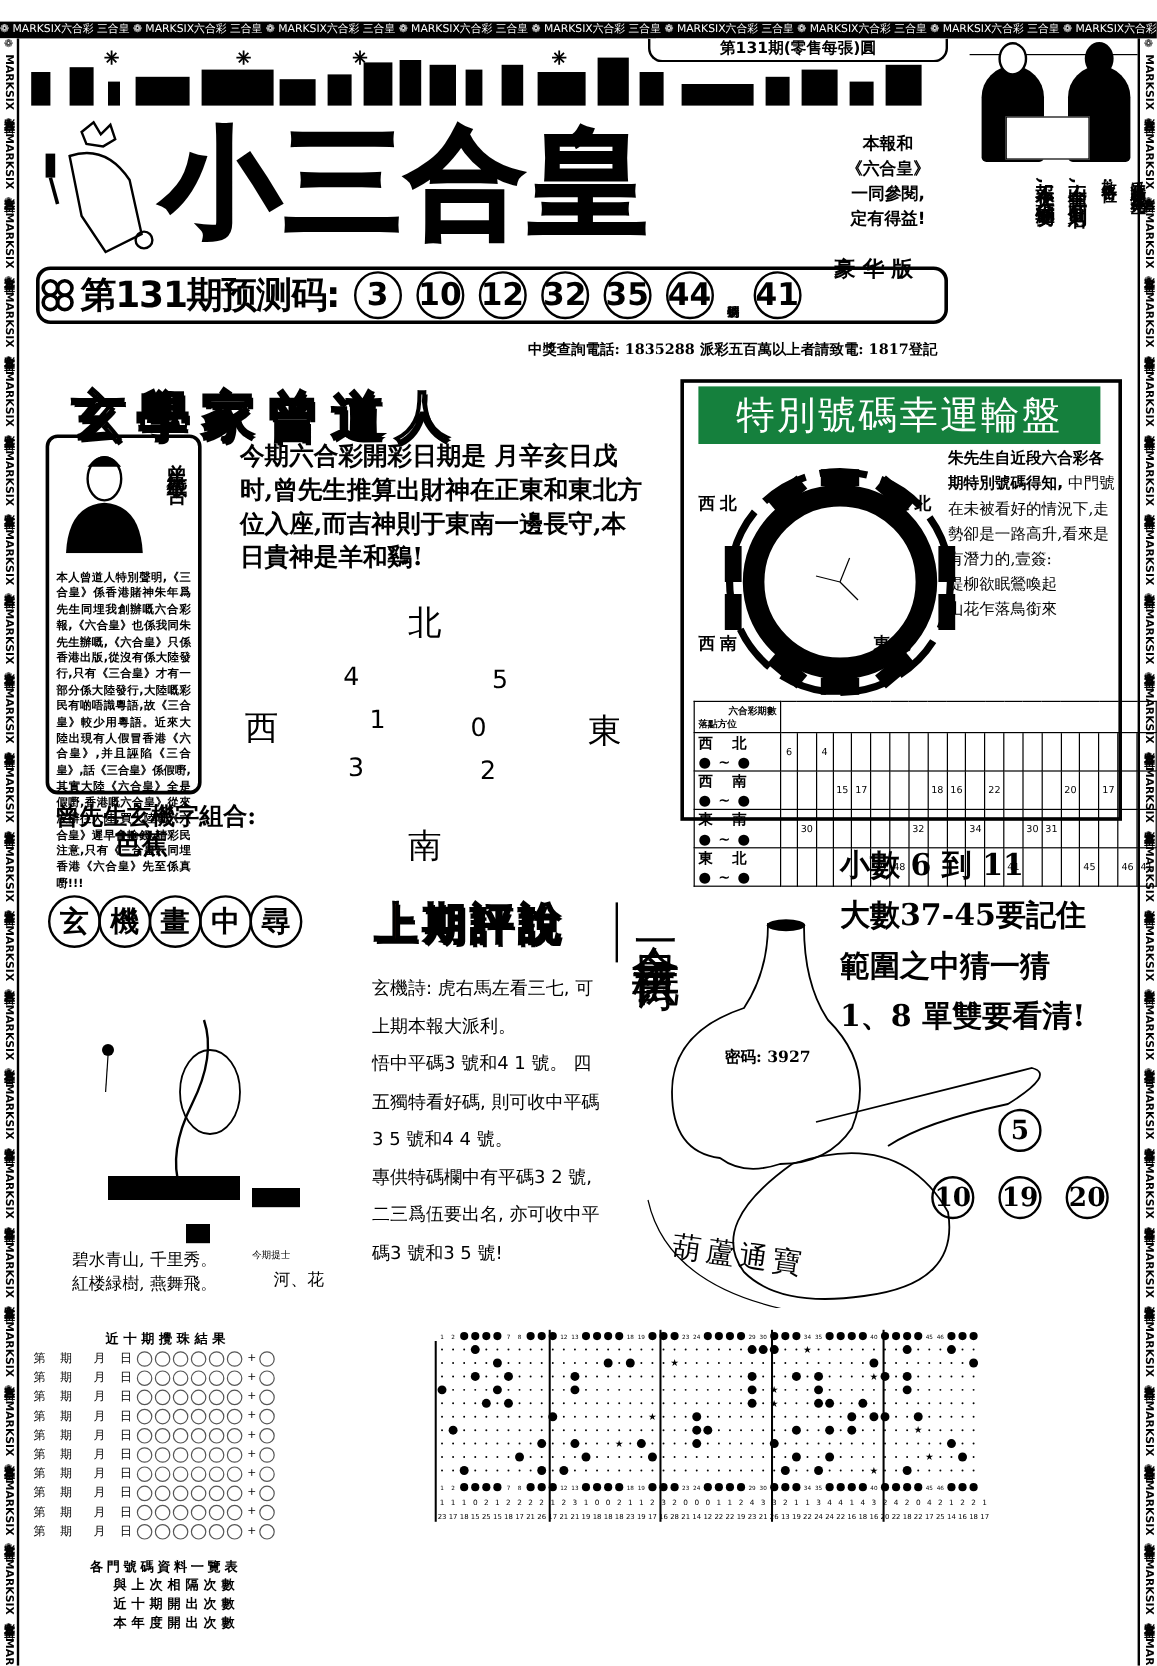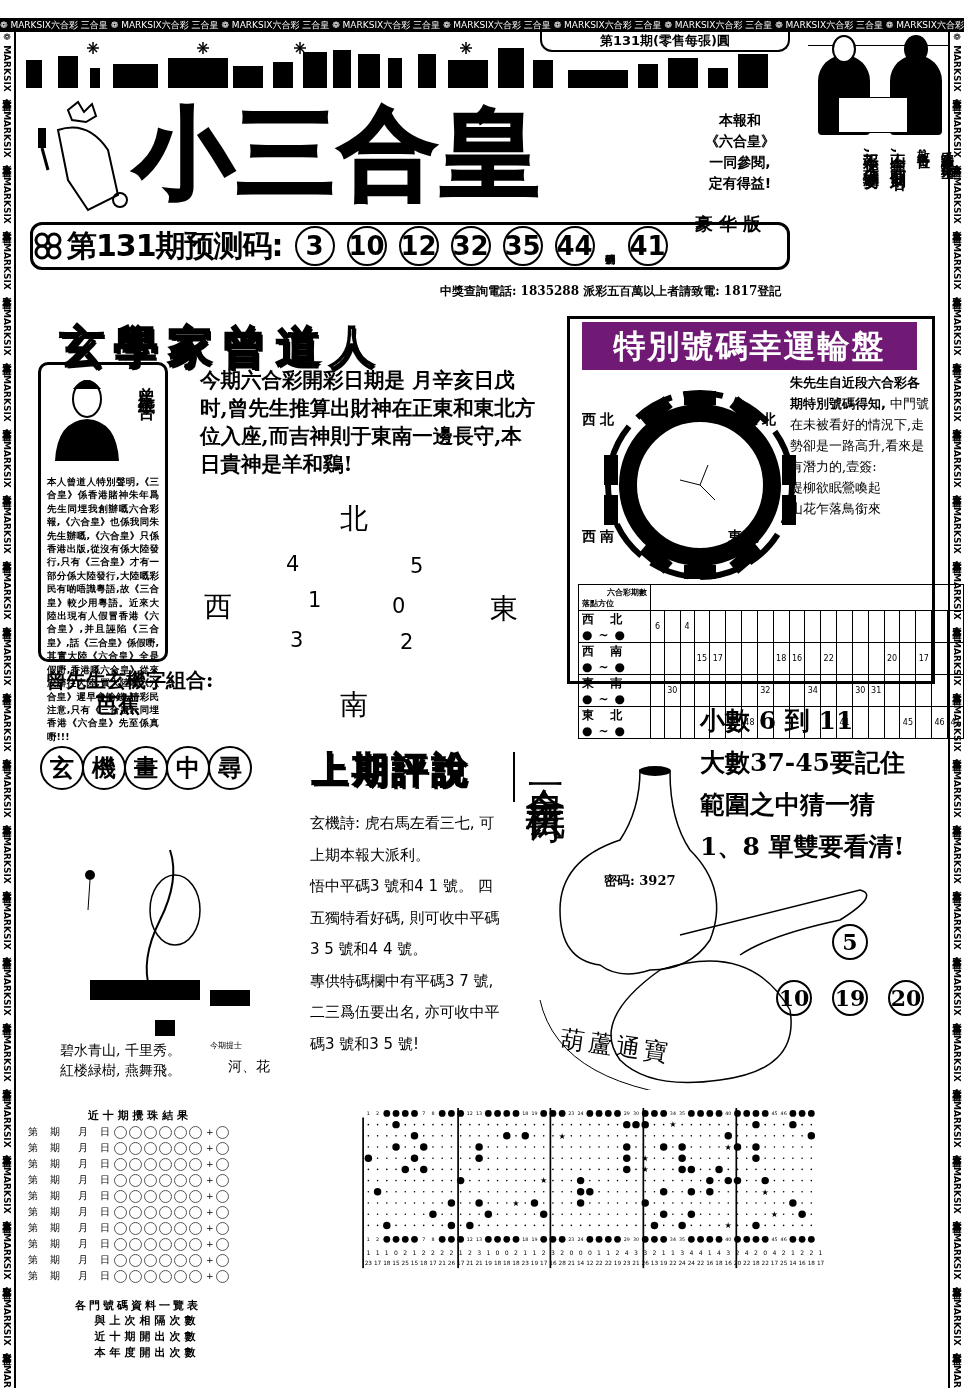--- a/index.html
+++ b/index.html
@@ -34,21 +34,21 @@
   .zeng-box{left:38px;top:362px;width:130px;height:300px;border:3px solid #000;border-radius:10px;padding:6px}
   .zeng-photo{width:80px;height:90px}
   .zeng-side{position:absolute;right:6px;top:8px;writing-mode:vertical-rl;font-size:17px;font-weight:bold;letter-spacing:4px}
   .zeng-text{font-size:9.5px;font-weight:bold;line-height:13.4px;margin-top:10px;text-align:justify}
   .zeng-combo{left:46px;top:668px;font-family:"DejaVu Serif",serif;font-weight:bold;font-size:20px;line-height:24px}
   .zeng-para{left:200px;top:366px;width:340px;font-size:20.5px;font-weight:bold;line-height:28px;font-family:"DejaVu Serif",serif}
   .compass{left:190px;top:490px;width:360px;height:230px}
   .compass span{position:absolute;font-size:21px}
   
   .wheel-box{left:567px;top:316px;width:368px;height:368px;border:3px solid #000}
-  .wheel-title{left:582px;top:322px;width:335px;height:48px;background:#701a75;color:#fff;font-size:32px;font-weight:700;letter-spacing:2px;text-align:center;line-height:48px}
+  .wheel-title{left:582px;top:322px;width:335px;height:48px;background:#15803d;color:#fff;font-size:32px;font-weight:400;letter-spacing:2px;text-align:center;line-height:48px}
   .wheel{left:600px;top:385px;width:200px;height:200px}
   .dir{font-size:14px;font-weight:bold;letter-spacing:4px}
   .wheel-text{left:790px;top:372px;width:140px;font-size:13px;line-height:21px;font-family:"DejaVu Serif",serif}
   .wheel-text b{font-family:"DejaVu Sans",sans-serif}
   table.dirtab{border-collapse:collapse;font-size:8px}
   .dirtab td{border:1px solid #000;height:15px;width:19px;text-align:center}
   .dirtab td.lab{width:85px;font-size:12px;font-weight:bold;text-align:left;padding-left:3px;letter-spacing:6px}
   
   .circ-word{width:44px;height:44px;border:2px solid #000;border-radius:50%;display:inline-flex;align-items:center;justify-content:center;font-size:24px;font-weight:900;margin-right:-2px}
   .review-title{left:312px;top:746px;font-size:36px;font-weight:700;letter-spacing:4px;color:#c2410c;-webkit-text-stroke:1.5px #000;text-shadow:2px 2px 0 #000}
@@ -367,21 +367,21 @@
   <div>紅楼緑樹, 燕舞飛。</div>
 </div>
 <div class="abs serif" style="left:210px;top:1040px;font-size:8px">今期提士</div>
 <div class="abs serif" style="left:228px;top:1058px;font-size:14px">河、花</div>
 <div class="abs review-body">
   <div>玄機詩: 虎右馬左看三七, 可</div>
   <div>上期本報大派利。</div>
   <div>悟中平碼3 號和4 1 號。 四</div>
   <div>五獨特看好碼, 則可收中平碼</div>
   <div>3 5 號和4 4 號。</div>
-  <div>專供特碼欄中有平碼3 7 號,</div>
+  <div>專供特碼欄中有平碼3 2 號,</div>
   <div>二三爲伍要出名, 亦可收中平</div>
   <div>碼3 號和3 5 號!</div>
 </div>
 <svg class="abs gourd" viewBox="0 0 430 330">
   <path d="M120 10 L150 12 Q150 60 170 90 Q210 130 190 180 Q170 210 130 210 Q100 220 80 205 Q40 200 40 150 Q40 100 100 80 Q120 50 120 10 Z" fill="none" stroke="#000" stroke-width="1.5"></path>
   <ellipse cx="135" cy="11" rx="16" ry="5" fill="#000"></ellipse>
   <path d="M140 210 Q230 180 270 250 Q280 310 200 320 Q130 330 100 300 Q70 260 140 210" fill="none" stroke="#000" stroke-width="1.5"></path>
   <path d="M160 175 Q260 150 340 130 Q360 135 320 160 Q250 175 220 195" fill="none" stroke="#000" stroke-width="1.5"></path>
   <path d="M20 240 Q40 330 200 340" fill="none" stroke="#000" stroke-width="1"></path>
 </svg>

